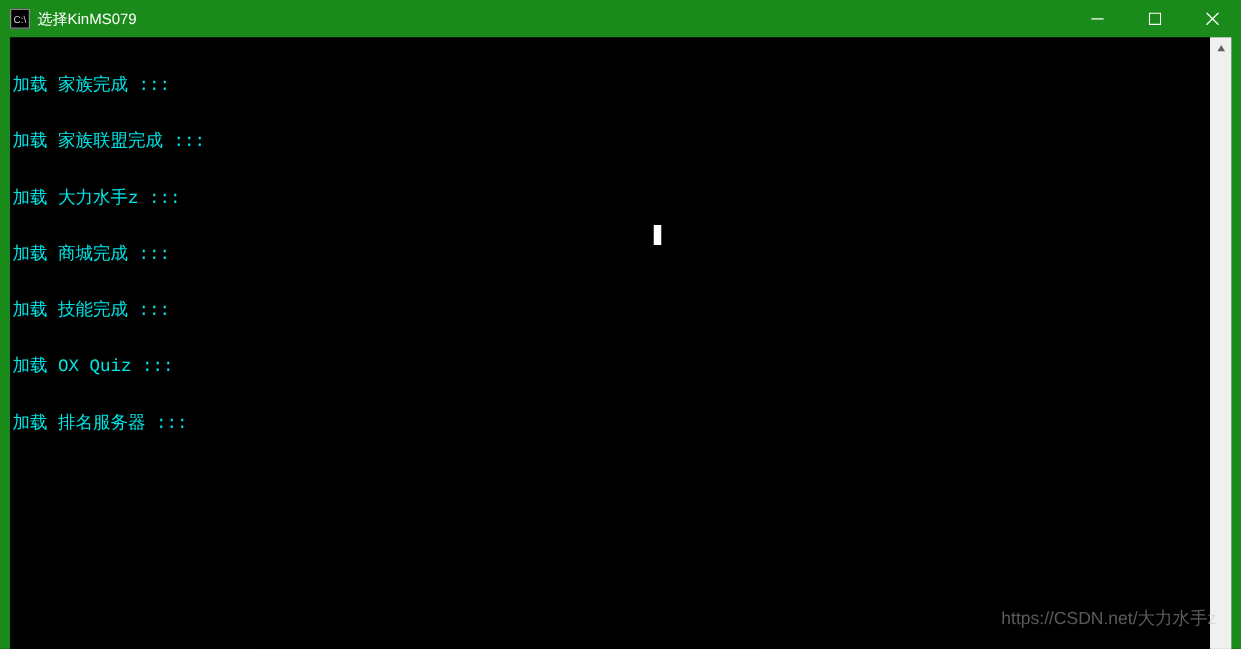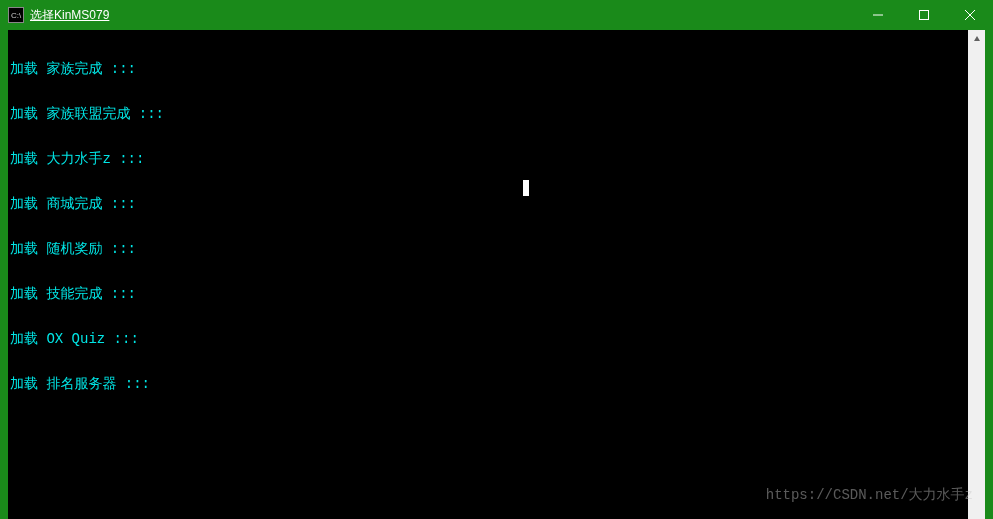--- a/index.html
+++ b/index.html
@@ -34,21 +34,20 @@
       border: 1px solid #888;
       display: flex;
       align-items: center;
       justify-content: center;
       font-size: 8px;
       color: #ccc;
     }
     .title-text {
       flex: 1;
       font-size: 12px;
-      text-decoration: underline;
     }
     .win-controls {
       display: flex;
       height: 100%;
     }
     .win-btn {
       width: 46px;
       height: 30px;
       display: flex;
       align-items: center;
@@ -104,21 +103,21 @@
       flex: 1;
       background: #f0f0f0;
       position: relative;
     }
     .watermark {
       position: absolute;
       bottom: 15px;
       right: 20px;
       color: rgba(200,200,200,0.45);
       font-size: 14px;
-      font-family: Liberation Mono, monospace;
+      font-family: Liberation Sans, sans-serif;
       pointer-events: none;
     }
   </style>
 </head>
 <body>
 
 <div class="window">
   <div class="titlebar">
     <div class="title-icon">C:\</div>
     <div class="title-text">选择KinMS079</div>
@@ -141,21 +140,20 @@
       </div>
     </div>
   </div>
 
   <div class="console-wrap">
     <div class="console">
       <div class="line">加载 家族完成 :::</div>
       <div class="line">加载 家族联盟完成 :::</div>
       <div class="line">加载 大力水手z :::</div>
       <div class="line">加载 商城完成 :::</div>
-      <div class="line">加载 随机奖励 :::</div>
       <div class="line">加载 技能完成 :::</div>
       <div class="line">加载 OX Quiz :::</div>
       <div class="line">加载 排名服务器 :::</div>
       
       
       
       
       
       
       <div class="line"></div>

